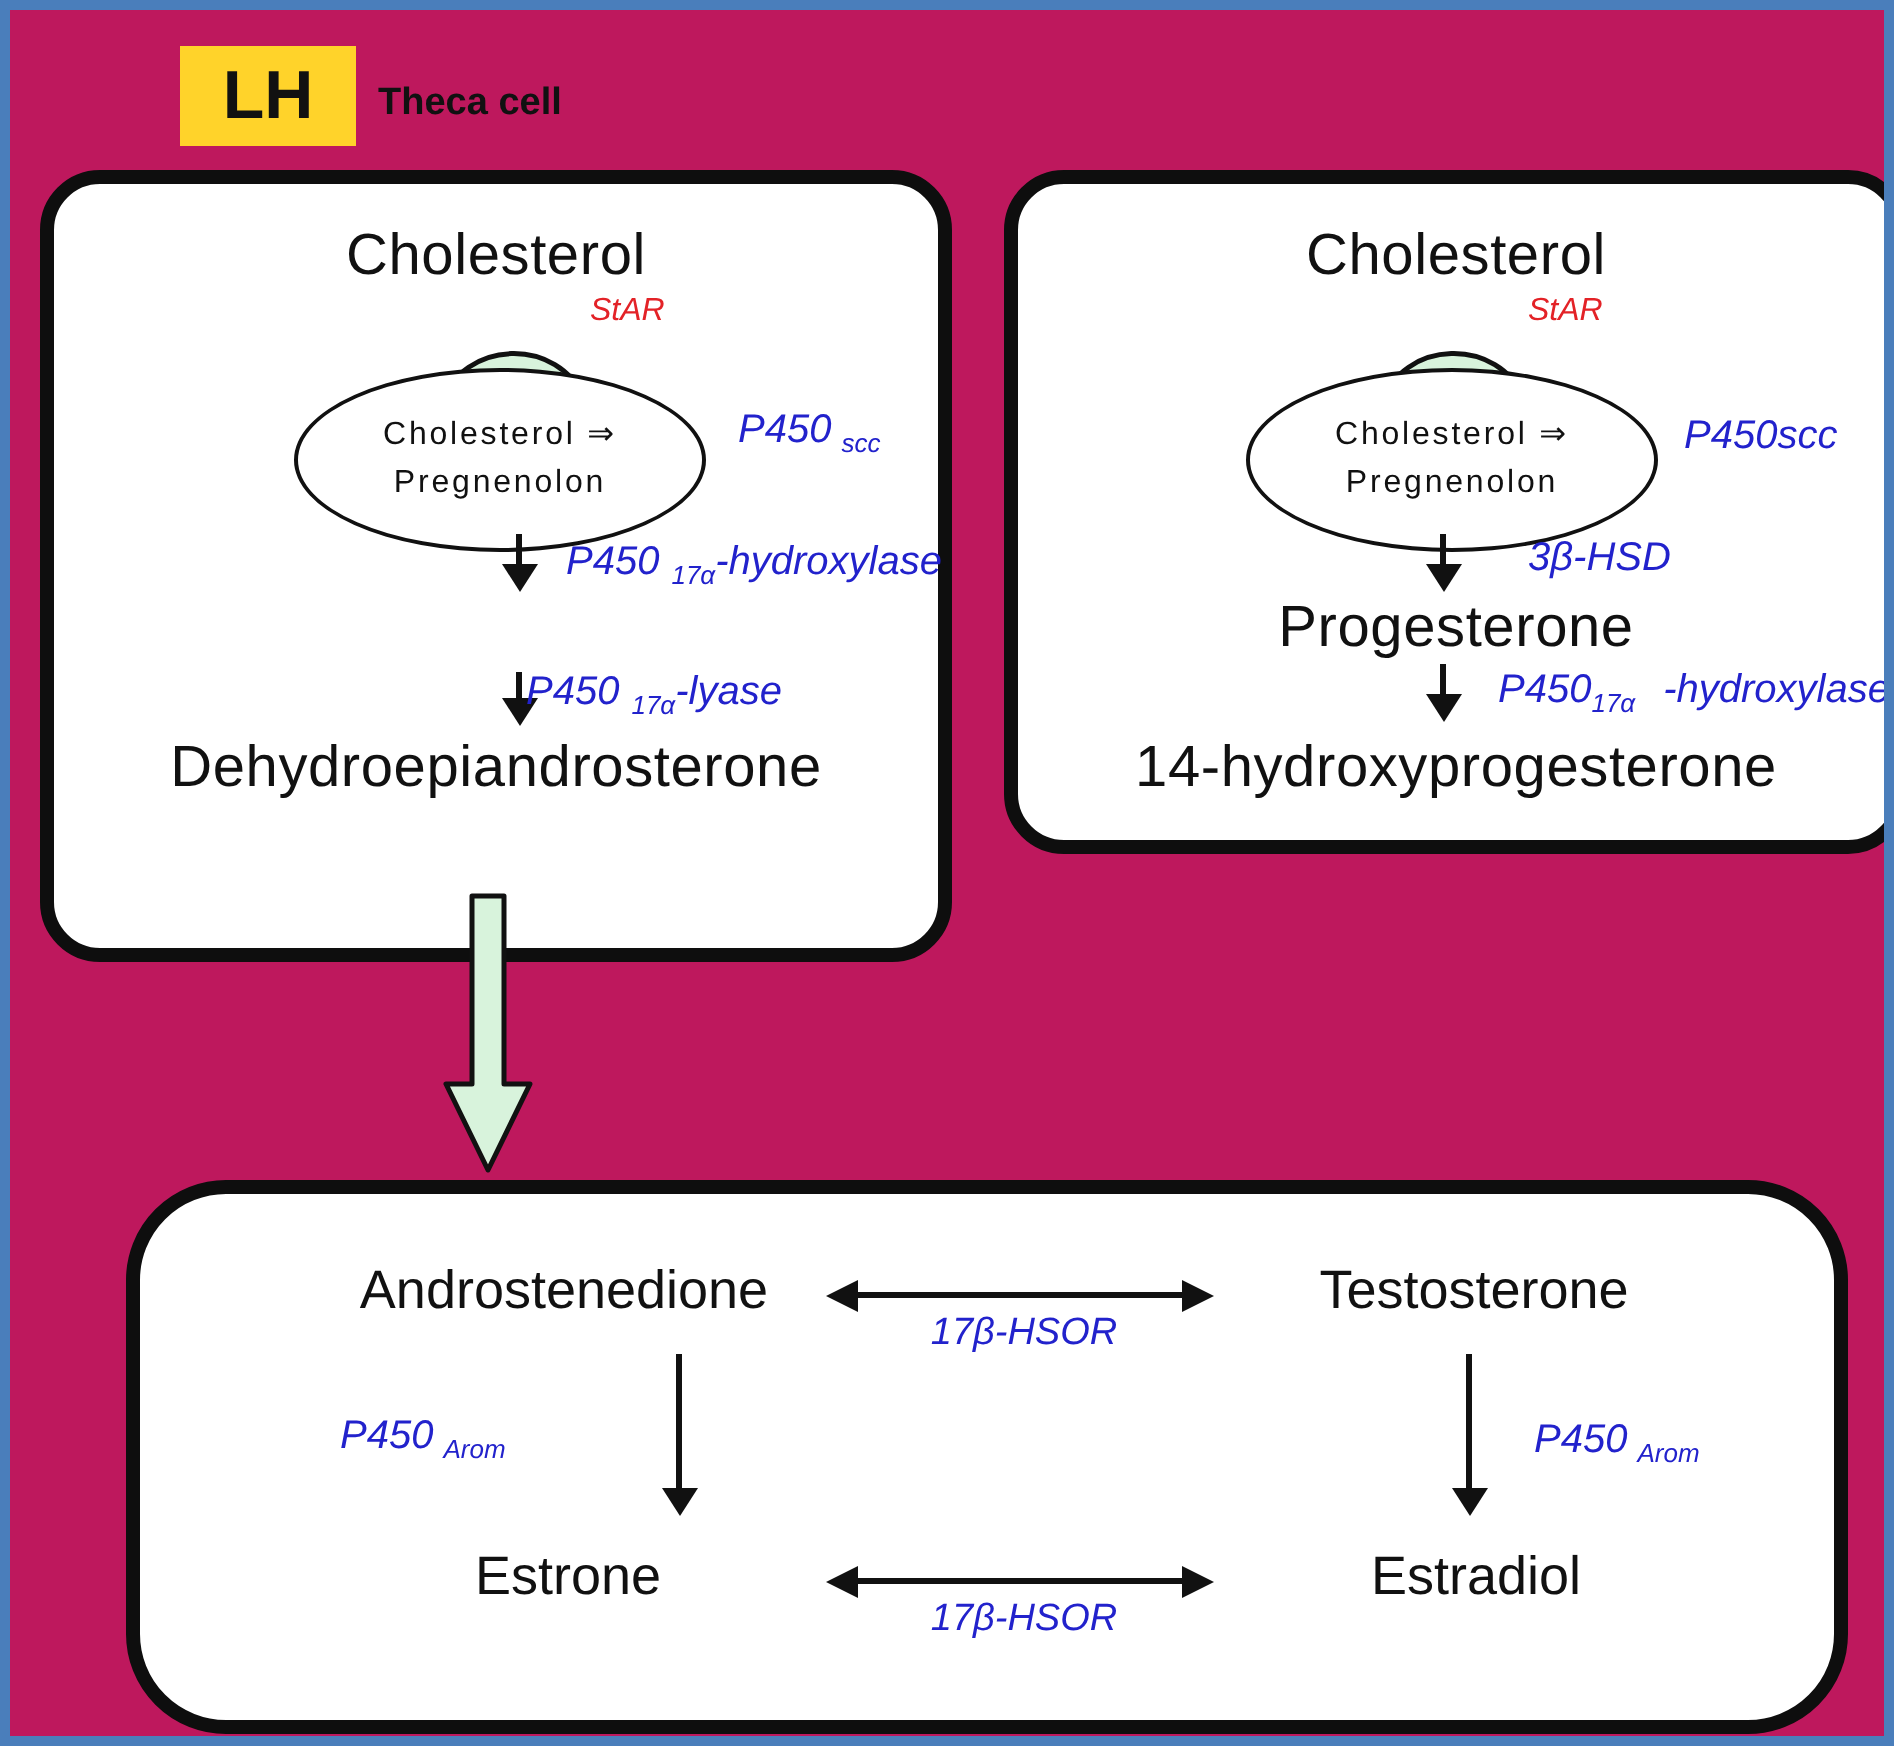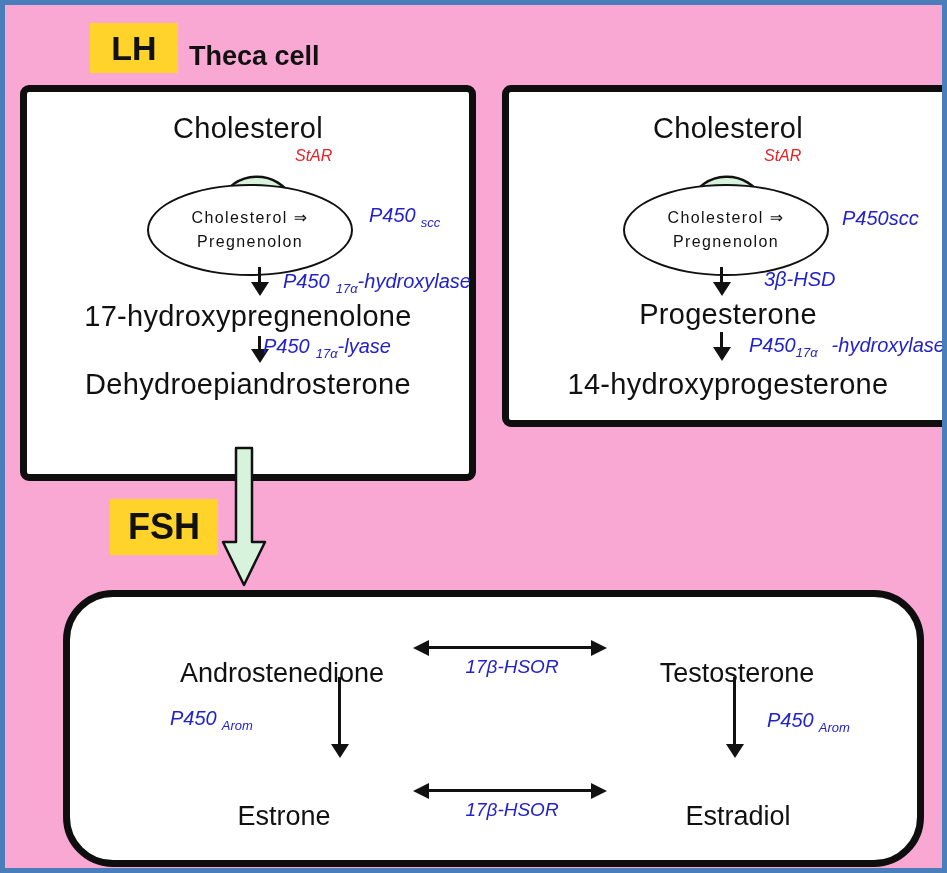--- a/index.html
+++ b/index.html
@@ -1,34 +1,34 @@
 <!DOCTYPE html>
 <html style="--frame: #4A7EBB; --yellow: #FFD32A; --blue: #2222CC; --red: #E32227; --green: #D8F3DC; --ink: #111111;"><head>
 <meta charset="utf-8">
 <style>
   html,body{margin:0;padding:0;background:#fff;}
   .stage{
     position:relative;width:947px;height:873px;box-sizing:border-box;
-    background:#f9a8d4;border:5px solid var(--frame,#4A7EBB);
+    background:#be185d;border:5px solid var(--frame,#4A7EBB);
     font-family:"Liberation Sans",sans-serif;color:#111;overflow:hidden;
   }
   .badge{
     position:absolute;background:var(--yellow,#FFD32A);
     display:flex;align-items:center;justify-content:center;
     font-weight:bold;color:#111;
   }
   .badge.lh{left:85px;top:18px;width:88px;height:50px;font-size:34px;}
   .badge.fsh{left:105px;top:494px;width:108px;height:56px;font-size:36px;}
-  .celltitle{position:absolute;font-weight:bold;font-size:27px;white-space:nowrap;text-align:right;}
+  .celltitle{position:absolute;font-weight:bold;font-size:19px;white-space:nowrap;text-align:right;}
   .cellbox{
-    position:absolute;border:7px solid #0e0e0e;border-radius:9px;background:#fff;
+    position:absolute;border:7px solid #0e0e0e;border-radius:30px;background:#fff;
   }
   .metab{position:absolute;font-size:29px;white-space:nowrap;letter-spacing:0.3px;}
   .metab.center{left:0;right:0;text-align:center;}
-  .gmetab{position:absolute;font-size:27px;white-space:nowrap;transform:translateX(-50%);margin-top:28px;}
+  .gmetab{position:absolute;font-size:27px;white-space:nowrap;transform:translateX(-50%);}
   .enzyme{position:absolute;color:var(--blue,#2222CC);font-style:italic;font-size:20px;white-space:nowrap;text-align:center;}
   .enzyme sub{font-size:13px;}
   .enzyme.centered{transform:translateX(-50%);font-size:19px;}
   .star{position:absolute;color:var(--red,#E32227);font-style:italic;font-size:16px;white-space:nowrap;}
   .ellipse{
     position:absolute;border:2.5px solid #111;border-radius:50%;background:#fff;
     display:flex;flex-direction:column;align-items:center;justify-content:center;
     font-size:16px;letter-spacing:1.4px;line-height:1.5;text-align:center;
   }
   .varrow{position:absolute;width:3px;background:#111;}
@@ -76,21 +76,20 @@
 
     <div class="enzyme" style="left:342px;top:112px">
       <span>P450</span><sub style="margin-left:5px">scc</sub>
     </div>
 
     <div class="varrow" style="left:231px;top:175px;height:16px"></div>
     <div class="enzyme" style="left:256px;top:178px">
       <span>P450</span><sub style="margin-left:6px">17α</sub><span>-hydroxylase</span>
     </div>
 
-    <div class="metab center" style="top:208px">17-hydroxypregnenolone</div>
 
     <div class="varrow" style="left:231px;top:244px;height:14px"></div>
     <div class="enzyme" style="left:236px;top:243px">
       <span>P450</span><sub style="margin-left:6px">17α</sub><span>-lyase</span>
     </div>
 
     <div class="metab center" style="top:276px">Dehydroepiandrosterone</div>
   </div>
 
   <div class="cellbox" style="left:497px;top:80px;width:438px;height:328px">
@@ -118,23 +117,20 @@
       <span>P450</span><sub>17α</sub><span style="margin-left:14px">-hydroxylase</span>
     </div>
 
     <div class="metab center" style="top:276px">14-hydroxyprogesterone</div>
   </div>
 
   <svg class="bigarrow" style="left:214px;top:441px" width="50" height="142" viewBox="0 0 50 142">
     <path d="M 17 2 L 33 2 L 33 96 L 46 96 L 25 139 L 4 96 L 17 96 Z" fill="var(--green,#D8F3DC)" stroke="#111" stroke-width="2.5" stroke-linejoin="round"></path>
   </svg>
 
-  <div class="badge fsh">
-    <span>FSH</span>
-  </div>
 
   <div class="cellbox" style="left:58px;top:585px;width:847px;height:263px;border-radius:50px">
 
     <div class="gmetab" style="left:212px;top:33px">Androstenedione</div>
     <div class="gmetab" style="left:667px;top:33px">Testosterone</div>
 
     <div class="harrow" style="left:357px;top:49px;width:166px"></div>
     <div class="enzyme centered" style="left:442px;top:59px">17β-HSOR</div>
 
     <div class="varrow" style="left:268px;top:80px;height:68px"></div>

